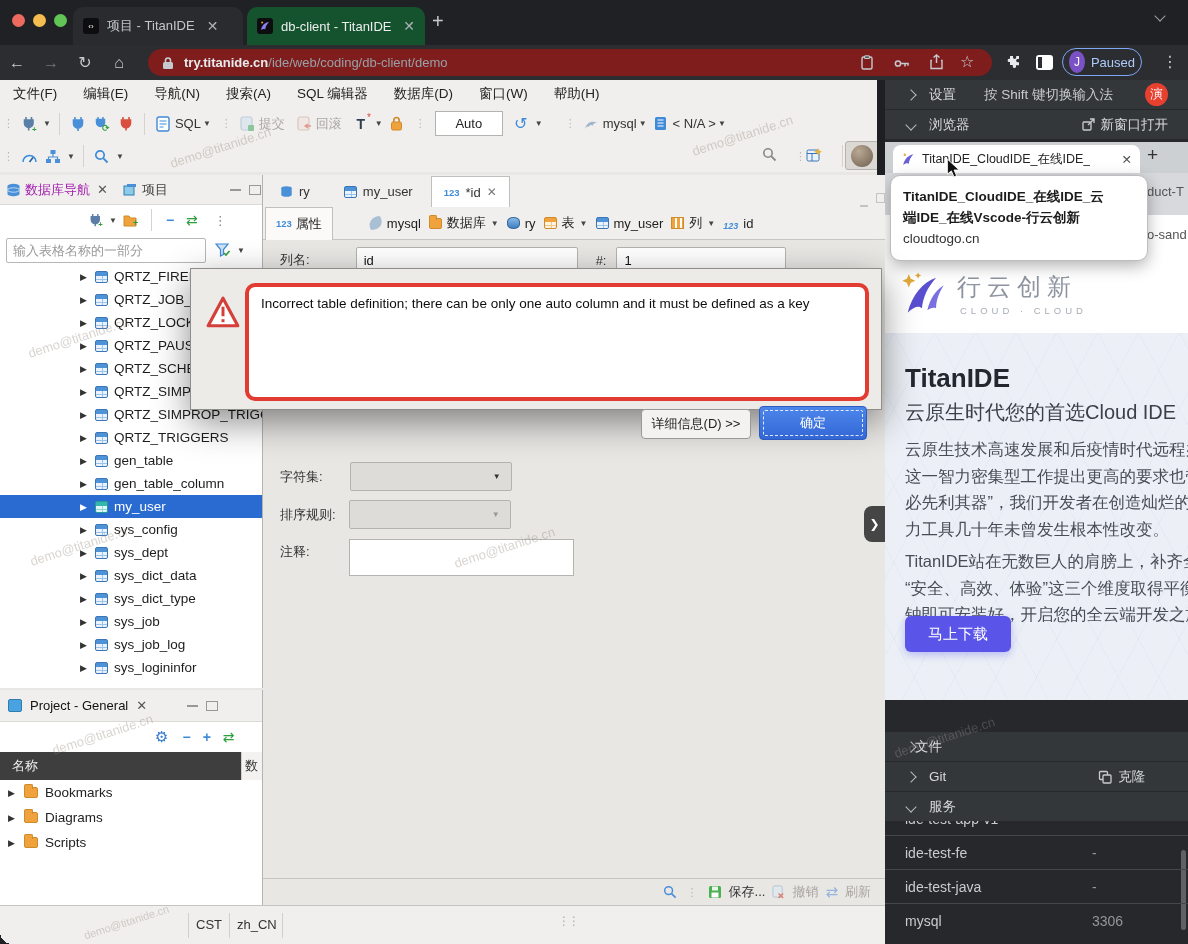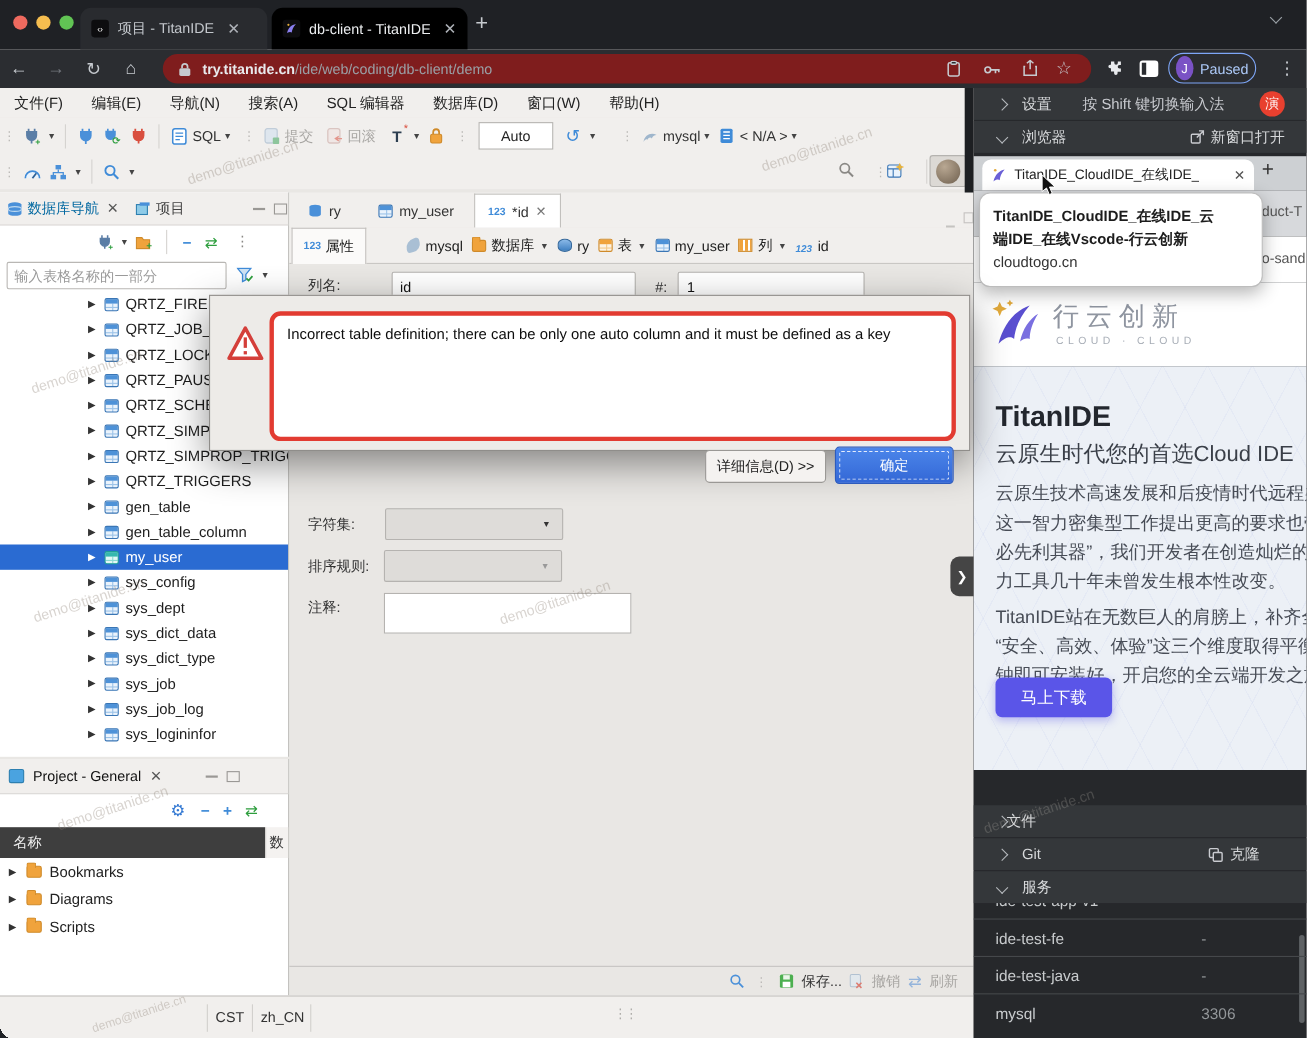--- a/index.html
+++ b/index.html
@@ -4,21 +4,21 @@
 <style>
 *{margin:0;padding:0;box-sizing:border-box}
 body{font-family:"Liberation Sans","DejaVu Sans",sans-serif;background:#666}
 #app{position:relative;width:1188px;height:944px;overflow:hidden;background:#e9e7e4;font-family:"Liberation Sans","DejaVu Sans",sans-serif}
 .clip{white-space:nowrap;overflow:hidden}
 
 
 .c-tabs{position:absolute;left:0;top:0;width:1188px;height:45px;background:#1f2125}
 .light{position:absolute;top:14px;width:13px;height:13px;border-radius:50%}
 .c-tab{position:absolute;top:7px;height:38px;border-radius:10px 10px 0 0;display:flex;align-items:center;gap:8px;padding:0 10px;font-size:13px;color:#c3c7cc}
-.c-tab.active{background:#000000;color:#eceef0}
+.c-tab.active{background:#14532d;color:#eceef0}
 .fav{width:16px;height:16px;border-radius:3px;background:#0d0d0f;display:flex;align-items:center;justify-content:center;flex:0 0 auto;color:#fff;font-size:8px}
 .c-close{color:#aeb2b8;font-size:14px;margin-left:4px}
 .c-url{position:absolute;left:0;top:45px;width:1188px;height:35px;background:#2b2d31;display:flex;align-items:center}
 .nav-ic{color:#c6cacf;font-size:16px;width:34px;text-align:center}
 .url-pill{position:absolute;left:148px;top:4px;width:844px;height:27px;background:#7f1d1d;border-radius:14px;display:flex;align-items:center;font-size:13px;color:#e8eaed}
 
 
 .menubar{position:absolute;left:0;top:80px;width:885px;height:27px;background:#f1efed;display:flex;align-items:center;font-size:13.5px;color:#222}
 .menubar span{padding:0 13px}
 .tb{position:absolute;left:0;width:885px;height:33px;background:#f1efed;display:flex;align-items:center;font-size:13px;color:#333}
@@ -338,21 +338,21 @@
 
   <div class="lpanel" style="left:0;top:175px;width:263px;height:513px">
     <div class="ptabbar">
       <span class="ic16" style="margin-left:4px">
           <svg width="15" height="14" viewBox="0 0 15 14">
             <ellipse cx="7.5" cy="3" rx="6" ry="2.2" fill="#4a90d9"></ellipse>
             <path d="M1.5 3v8c0 1.2 2.7 2.2 6 2.2s6-1 6-2.2V3" fill="#4a90d9"></path>
             <ellipse cx="7.5" cy="7" rx="6" ry="2.2" fill="none" stroke="#bcd8f0" stroke-width="1"></ellipse>
           </svg>
         </span>
-      <span style="color:#0369a1">数据库导航</span>
+      <span style="color:#a21caf">数据库导航</span>
       <span style="margin:0 10px 0 7px;color:#555">✕</span>
       <span class="ic16">
           <svg width="14" height="13" viewBox="0 0 14 13">
             <rect x="1" y="3" width="10" height="9" fill="#8ecbe8" stroke="#2d7fb0"></rect>
             <rect x="4" y="1" width="9" height="3" fill="#4a90d9"></rect>
           </svg>
         </span>
       <span style="color:#444">项目</span>
       <span class="wmin" style="margin-left:62px"></span>
       <span class="wbtn"></span>

